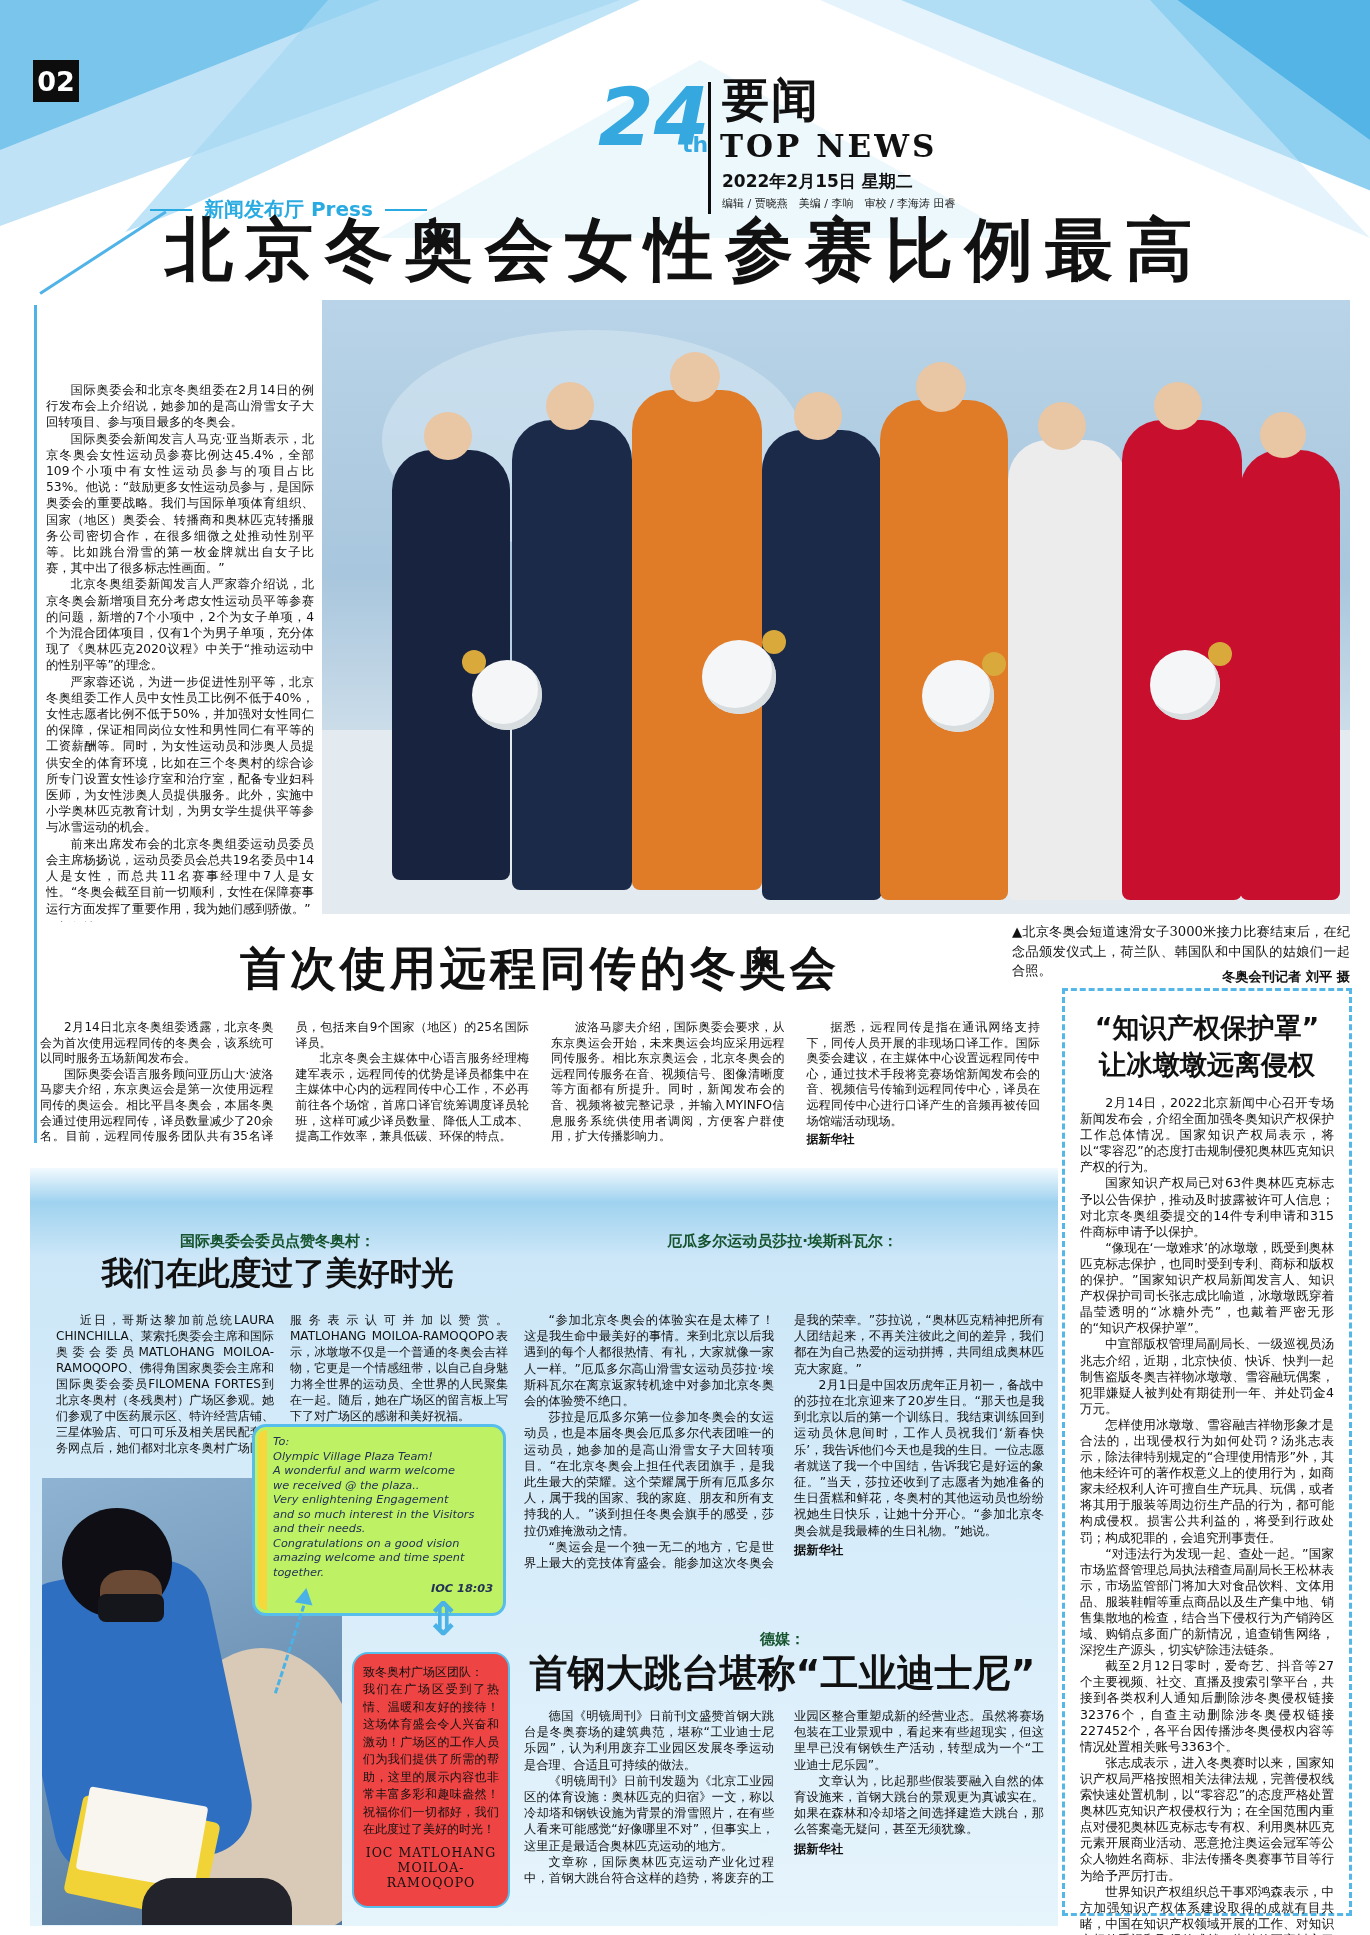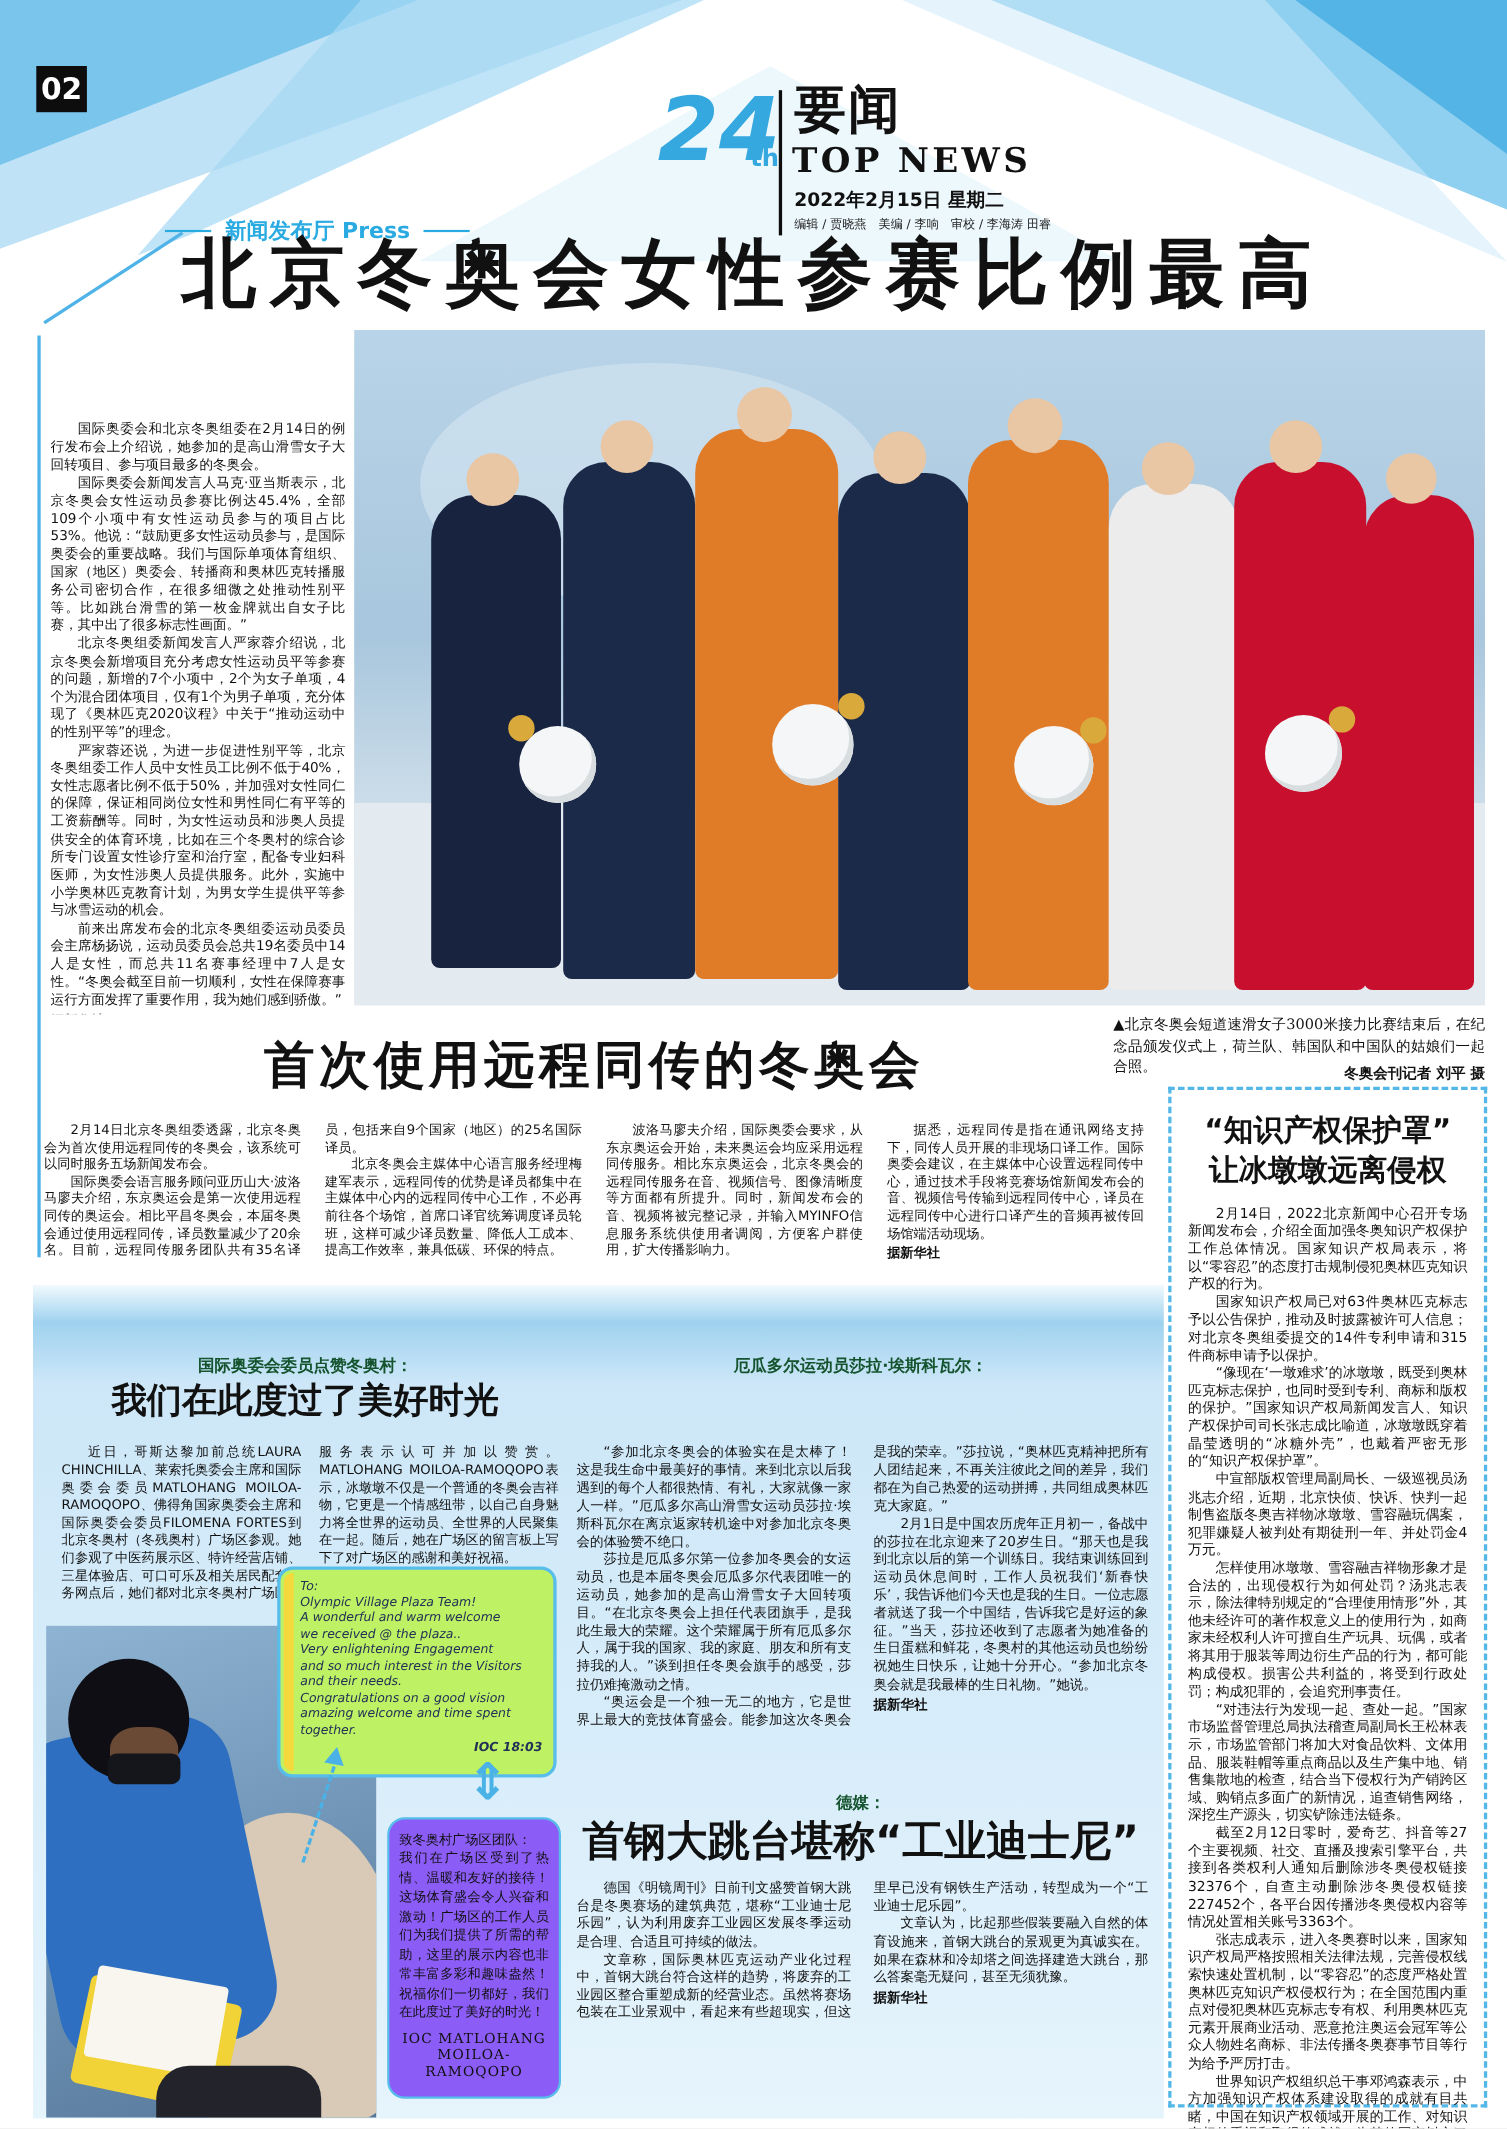--- a/index.html
+++ b/index.html
@@ -48,21 +48,21 @@
   #bottom-panel{background:linear-gradient(180deg,#f2fafe 0px,#9fd2ef 34px,#cde7f8 90px,#d8edfa 420px,#e6f4fc 100%);}
   .kicker{text-align:center;font-size:15px;color:#14532d;font-weight:600;}
   .sec-title{text-align:center;font-weight:900;}
   .twocol{column-count:2;font-size:12.3px;line-height:16.2px;}
   
   #note-card{background:#bef264;border:3px solid #57bdea;border-radius:14px;box-sizing:border-box;
              padding:8px 10px 8px 18px;overflow:hidden;}
   #note-strip{position:absolute;left:3px;top:3px;bottom:3px;width:9px;background:#f5d93c;border-radius:8px 0 0 8px;}
   .hw{font-style:italic;font-size:11.3px;line-height:14.5px;color:#223055;white-space:nowrap;}
   #note-sig{text-align:right;font-weight:700;margin-top:2px;}
-  #speech-bubble{background:#8b5cf6;border:2.5px solid #57bdea;border-radius:16px;box-sizing:border-box;padding:10px 9px;}
+  #speech-bubble{background:#ef4444;border:2.5px solid #57bdea;border-radius:16px;box-sizing:border-box;padding:10px 9px;}
   #bubble-body{font-family:"DejaVu Serif","Liberation Serif",serif;font-size:12px;line-height:17.5px;text-align:justify;}
   #bubble-greet{font-family:"DejaVu Serif","Liberation Serif",serif;font-size:12px;line-height:17px;}
   .bubble-sig{font-family:"DejaVu Serif","Liberation Serif",serif;font-size:12.5px;text-align:center;letter-spacing:1px;}
   #dbl-arrow{color:#4ab2e6;font-size:46px;font-weight:700;line-height:1;}
   #dash-arrow-line{width:3px;height:92px;border-left:3px dashed #4ab2e6;transform:rotate(18deg);}
   #dash-arrow-head{width:0;height:0;border-left:9px solid transparent;border-right:9px solid transparent;border-bottom:16px solid #4ab2e6;transform:rotate(10deg);}
   
   #village-photo{background:linear-gradient(160deg,#8fb3d2 0%,#6d92b4 55%,#55779a 100%);overflow:hidden;}
 </style>
 </head>
@@ -230,18 +230,19 @@
     <p>莎拉是厄瓜多尔第一位参加冬奥会的女运动员，也是本届冬奥会厄瓜多尔代表团唯一的运动员，她参加的是高山滑雪女子大回转项目。“在北京冬奥会上担任代表团旗手，是我此生最大的荣耀。这个荣耀属于所有厄瓜多尔人，属于我的国家、我的家庭、朋友和所有支持我的人。”谈到担任冬奥会旗手的感受，莎拉仍难掩激动之情。</p>
     <p>“奥运会是一个独一无二的地方，它是世界上最大的竞技体育盛会。能参加这次冬奥会是我的荣幸。”莎拉说，“奥林匹克精神把所有人团结起来，不再关注彼此之间的差异，我们都在为自己热爱的运动拼搏，共同组成奥林匹克大家庭。”</p>
     <p>2月1日是中国农历虎年正月初一，备战中的莎拉在北京迎来了20岁生日。“那天也是我到北京以后的第一个训练日。我结束训练回到运动员休息间时，工作人员祝我们‘新春快乐’，我告诉他们今天也是我的生日。一位志愿者就送了我一个中国结，告诉我它是好运的象征。”当天，莎拉还收到了志愿者为她准备的生日蛋糕和鲜花，冬奥村的其他运动员也纷纷祝她生日快乐，让她十分开心。“参加北京冬奥会就是我最棒的生日礼物。”她说。</p>
     <p class="byline-r">据新华社</p>
   </div>
 
   <div class="abs kicker" style="left:520px;top:1630px;width:525px;text-align:center;">德媒：</div>
   <div class="abs sec-title" style="left:520px;top:1648px;width:525px;font-size:38px;">首钢大跳台堪称“工业迪士尼”</div>
   <div class="abs bodytext twocol" style="left:524px;top:1708px;width:520px;height:212px;column-gap:20px;">
     <p>德国《明镜周刊》日前刊文盛赞首钢大跳台是冬奥赛场的建筑典范，堪称“工业迪士尼乐园”，认为利用废弃工业园区发展冬季运动是合理、合适且可持续的做法。</p>
+    <p>《明镜周刊》日前刊发题为《北京工业园区的体育设施：奥林匹克的归宿》一文，称以冷却塔和钢铁设施为背景的滑雪照片，在有些人看来可能感觉“好像哪里不对”，但事实上，这里正是最适合奥林匹克运动的地方。</p>
     <p>文章称，国际奥林匹克运动产业化过程中，首钢大跳台符合这样的趋势，将废弃的工业园区整合重塑成新的经营业态。虽然将赛场包装在工业景观中，看起来有些超现实，但这里早已没有钢铁生产活动，转型成为一个“工业迪士尼乐园”。</p>
     <p>文章认为，比起那些假装要融入自然的体育设施来，首钢大跳台的景观更为真诚实在。如果在森林和冷却塔之间选择建造大跳台，那么答案毫无疑问，甚至无须犹豫。</p>
     <p class="byline-r">据新华社</p>
   </div>
 
 </div>
 
 </body></html>

